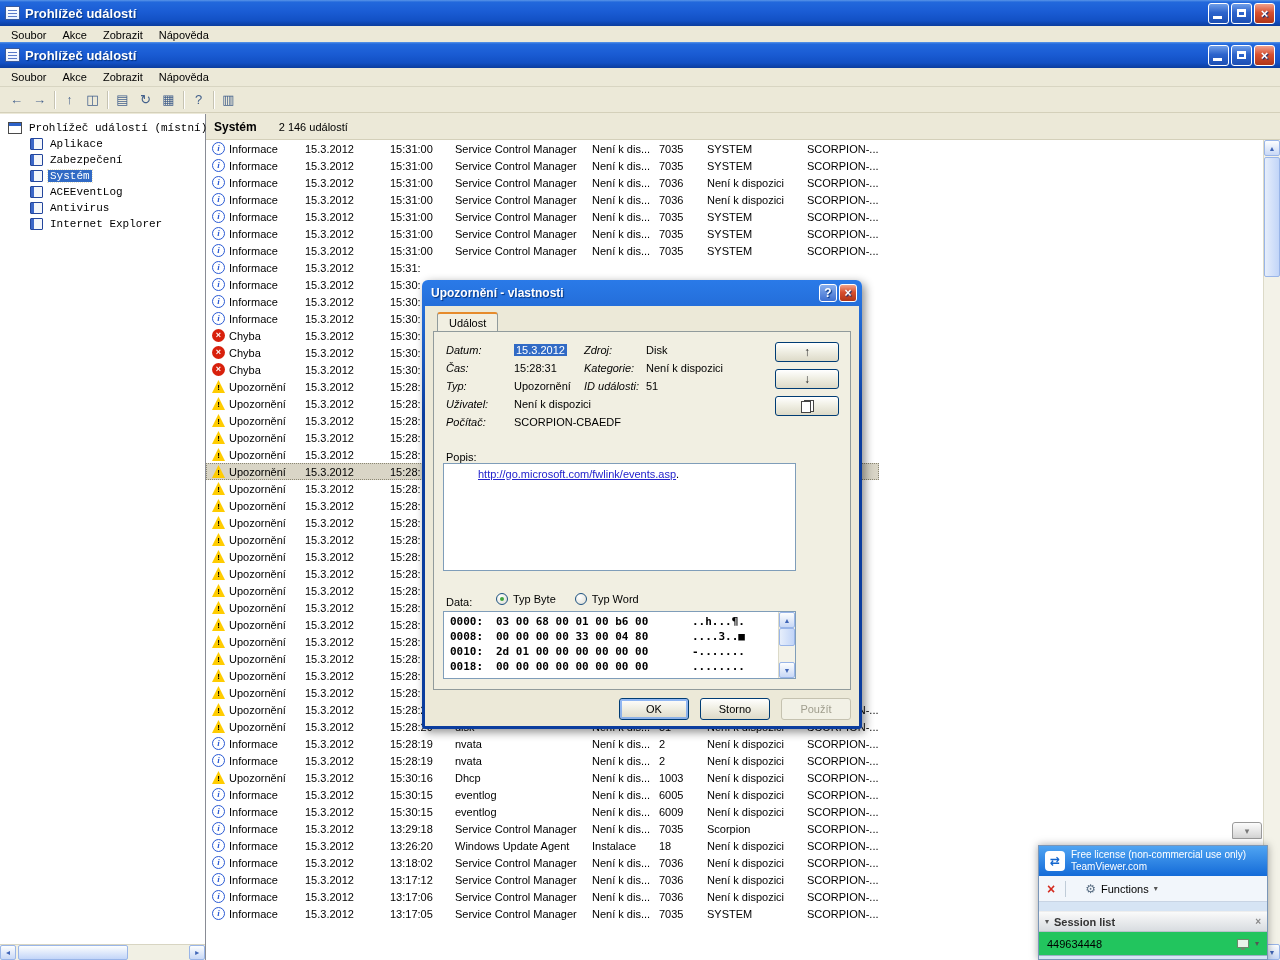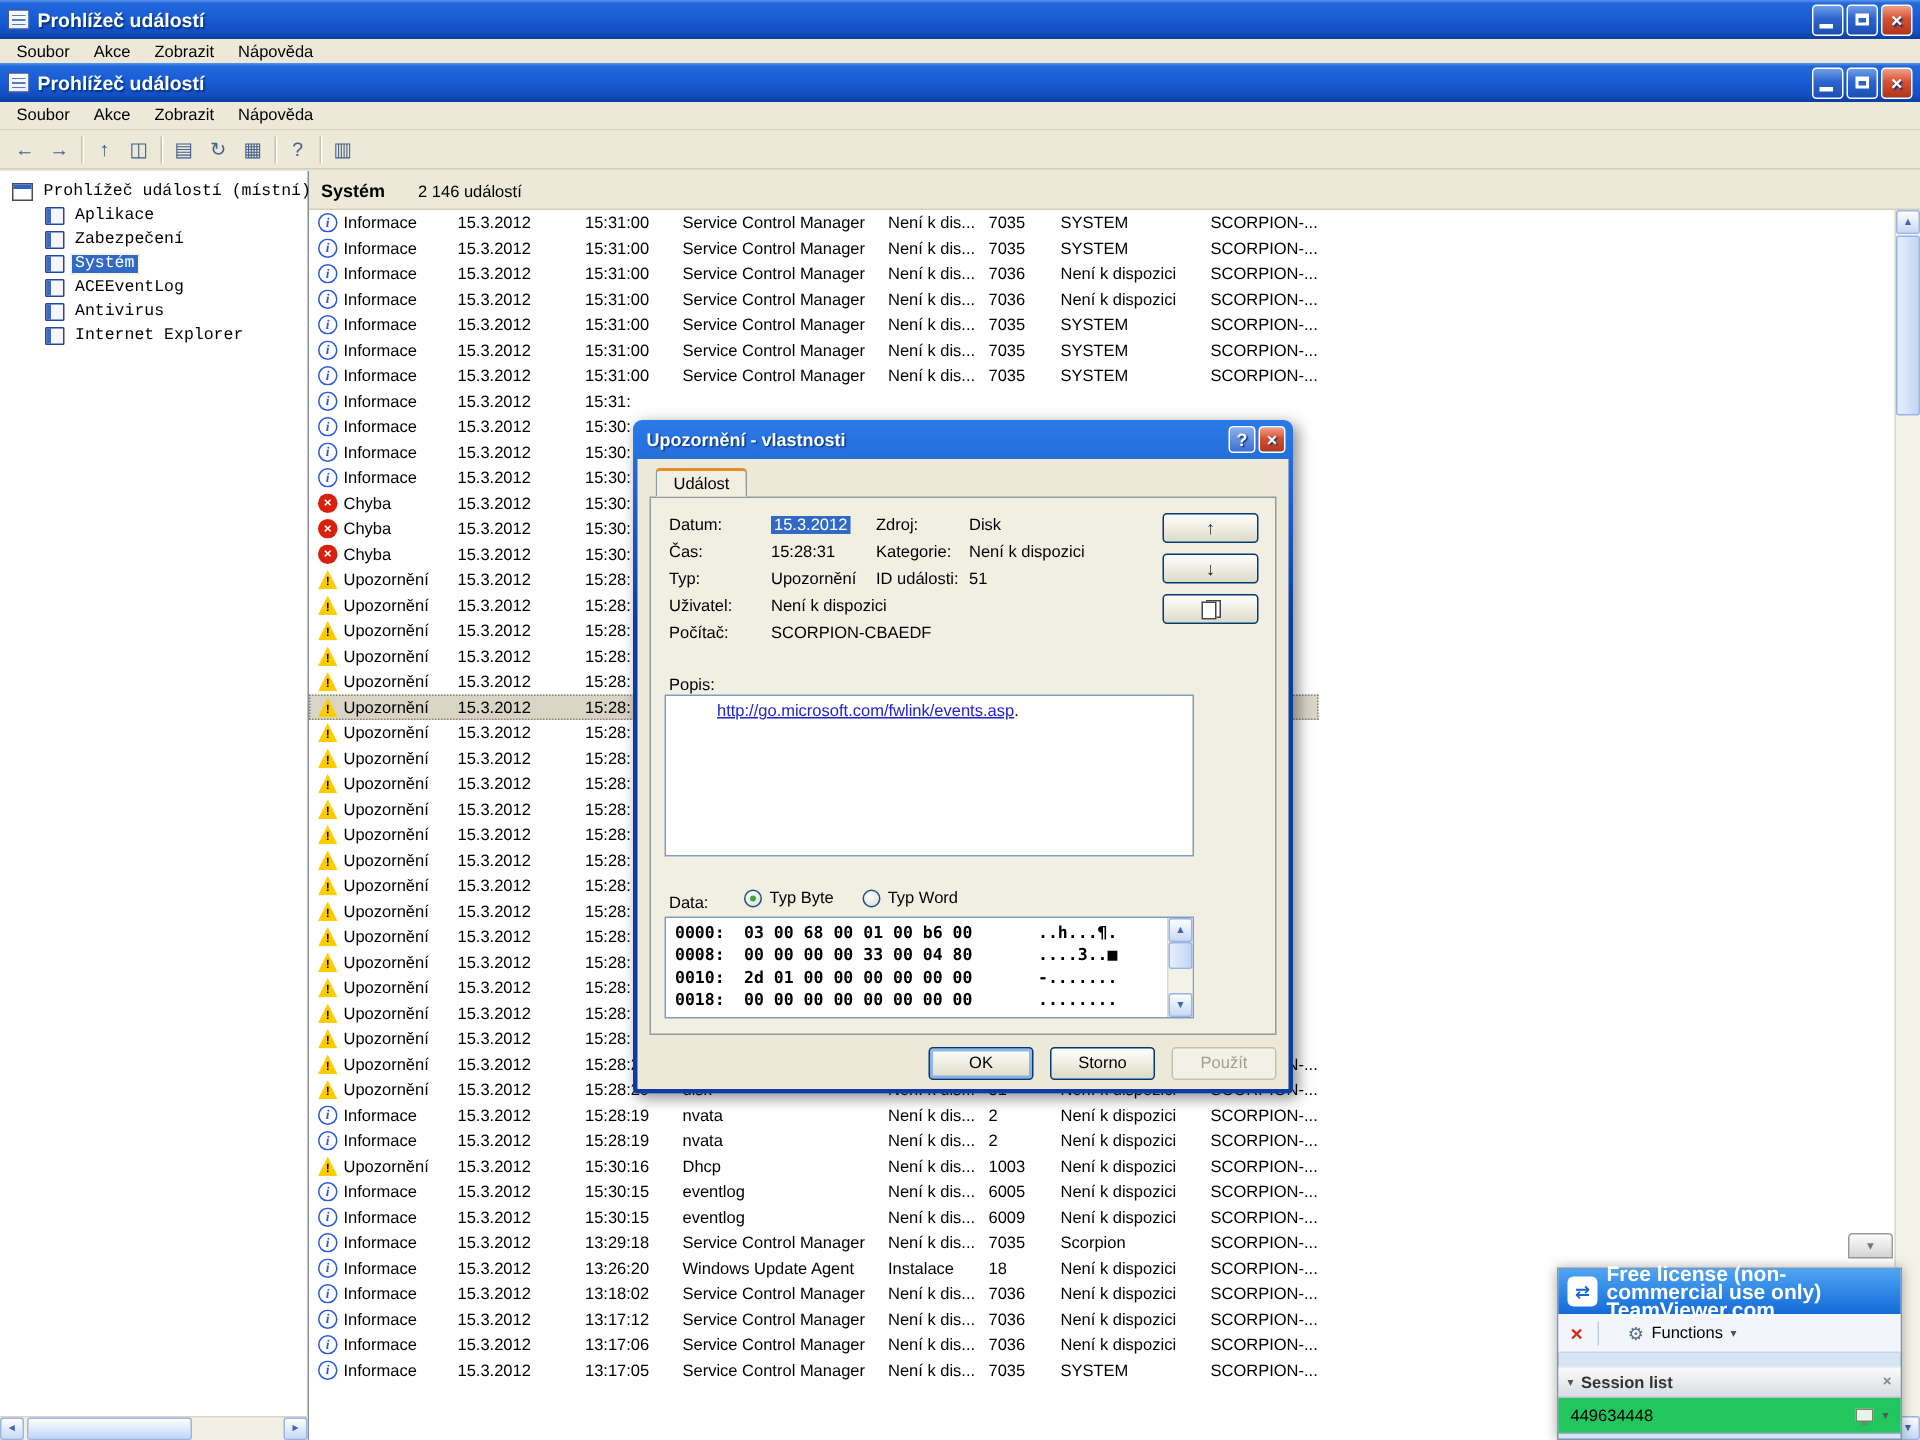--- a/index.html
+++ b/index.html
@@ -97,21 +97,21 @@
     display:flex; align-items:center; justify-content:center; background:linear-gradient(#89b0ee,#3e6fd0); }
   .dlg-cap.close { background:linear-gradient(#f2a48c,#d8502f 45%,#b03518); }
   .dlg-body { position:relative; background:#ECE9D8; height:420px; }
   .dlg-tab { position:absolute; left:12px; top:6px; padding:3px 11px 2px; background:#f1efe2;
     border:1px solid #919b9c; border-bottom:none; border-radius:3px 3px 0 0; border-top:2px solid #e68b2c; z-index:2; }
   .dlg-panel { position:absolute; left:8px; right:8px; top:25px; height:359px; background:#f1efe2;
     border:1px solid #919b9c; }
 
   .dlg-fields { position:absolute; left:12px; top:12px; display:grid;
     grid-template-columns:68px 70px 62px 1fr; grid-auto-rows:18px; width:330px; }
-  .fl { color:#000; } .fv { white-space:nowrap; }
+  .fl { color:#000;font-style:italic; } .fv { white-space:nowrap; }
   .span3 { grid-column:2/5; }
   .sel-text { background:#316AC5; color:#fff; padding:0 2px; }
 
   .dlg-navbtns { position:absolute; right:11px; top:10px; width:64px; }
   .mini-btn { width:64px; height:20px; margin-bottom:7px; display:flex; align-items:center; justify-content:center;
     border:1px solid #003c74; border-radius:3px; background:linear-gradient(#ffffff,#f0efe4 45%,#dddac8); font-size:12px; color:#222; }
   .copy-ic { position:relative; width:13px; height:13px; }
   .copy-ic::before { content:""; position:absolute; right:0; top:0; width:8px; height:10px; border:1px solid #444; background:#fff; }
   .copy-ic::after  { content:""; position:absolute; left:0; bottom:0; width:8px; height:10px; border:1px solid #444; background:#fff; }
 
@@ -148,21 +148,21 @@
   
   .tv-handle { position:absolute; left:1232px; top:822px; width:30px; height:17px; z-index:60;
     background:linear-gradient(#fcfcfc,#d4d4d4); border:1px solid #9a9a9a; border-radius:3px 3px 0 0;
     display:flex; align-items:center; justify-content:center; color:#777; font-size:9px; }
   .tv { position:absolute; left:1038px; top:845px; width:230px; height:115px; z-index:60;
     background:#d6e4f4; border:1px solid #7a96b8; box-shadow:0 0 8px rgba(0,0,0,.35); }
   .tv-head { height:30px; background:linear-gradient(#4fa4f2,#146bd8); display:flex; align-items:center;
     padding:0 6px; gap:6px; color:#fff; }
   .tv-logo { width:20px; height:20px; border-radius:4px; background:#fff; color:#1366ce; font-weight:bold;
     display:flex; align-items:center; justify-content:center; font-size:12px; flex:none; }
-  .tv-lic { font-size:14px; line-height:12px;font-weight:bold; }
+  .tv-lic { font-size:10px; line-height:12px; }
   .tv-toolbar { height:26px; background:#f2f6fb; border-bottom:1px solid #c8d4e4; display:flex; align-items:center; padding:0 8px; }
   .tv-x { color:#d42a1e; font-weight:bold; font-size:14px; }
   .tv-sep { width:1px; height:16px; background:#c0ccd8; margin:0 10px; }
   .tv-func { display:flex; align-items:center; gap:5px; padding:2px 8px; border:1px solid transparent; border-radius:2px; }
   .gear { color:#5a6e84; font-size:12px; }
   .caret { font-size:8px; color:#555; }
   .tv-gap { height:9px; }
   .tv-session-head { height:21px; background:linear-gradient(#fafafa,#d8dce0); border-top:1px solid #eee;
     border-bottom:1px solid #b8c2cc; display:flex; align-items:center; gap:5px; padding:0 6px; font-weight:bold; color:#333; }
   .tv-close-sm { margin-left:auto; color:#888; font-size:10px; font-weight:bold; }

